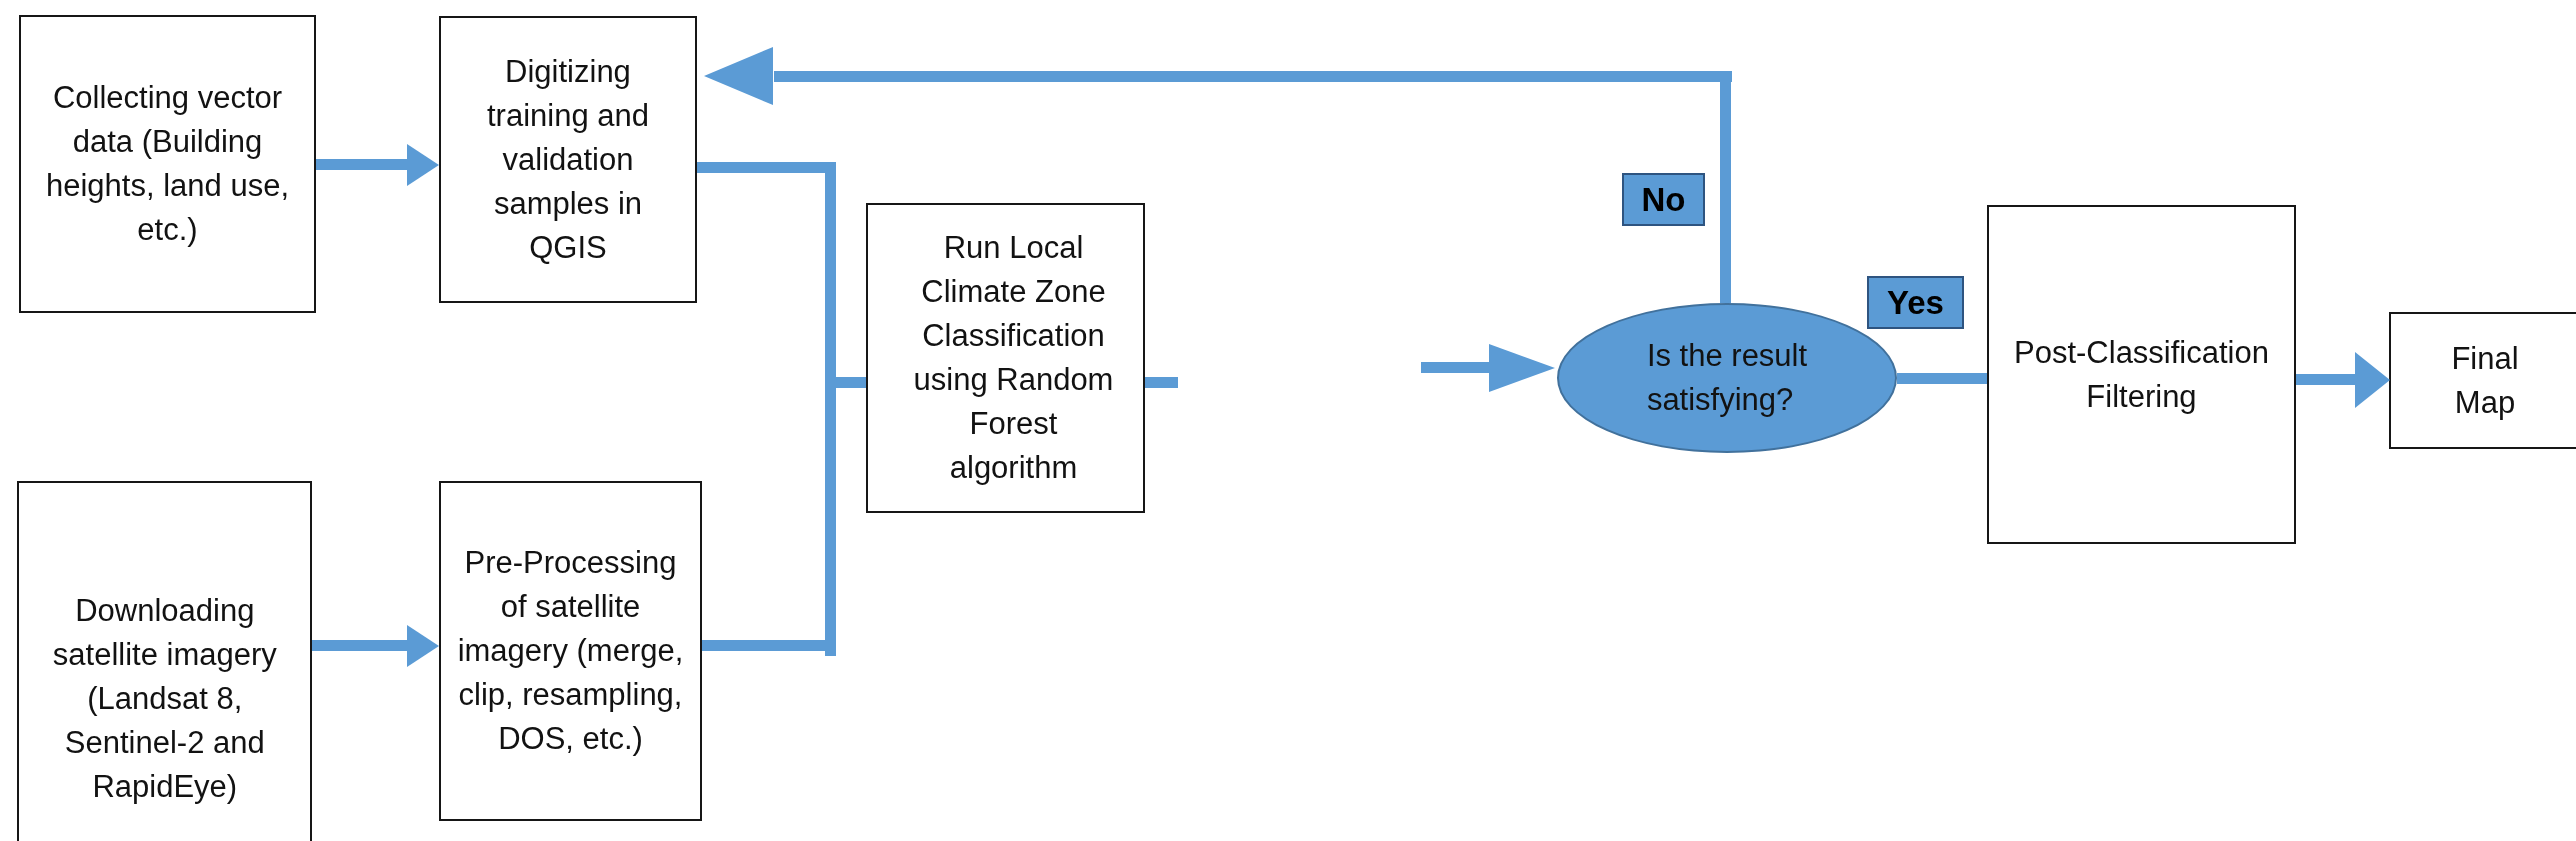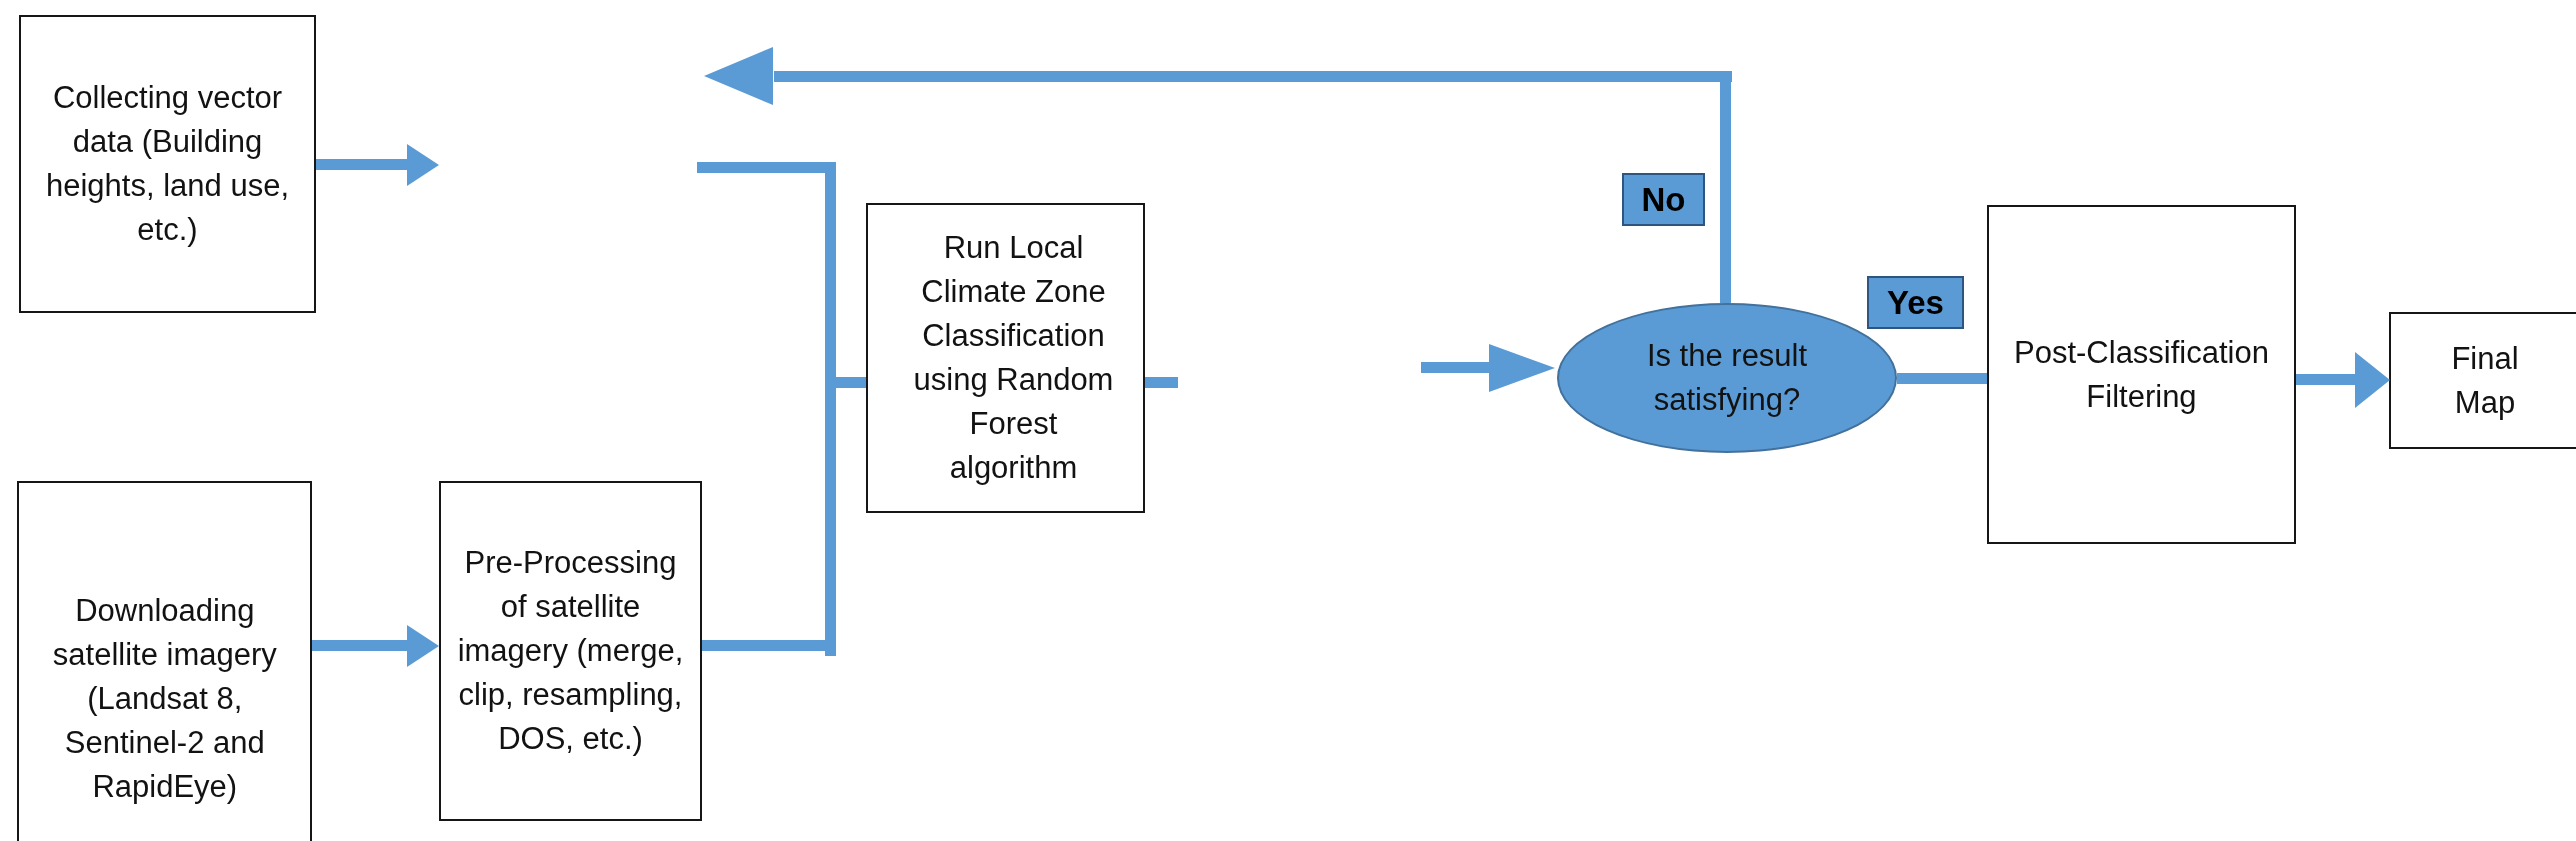--- a/index.html
+++ b/index.html
@@ -41,21 +41,21 @@
   #n-post      {left:1987px; top:205px; width:309px; height:339px;}
   #n-final     {left:2389px; top:312px; width:192px; height:137px;}
   
   .ellipse{
     position:absolute;
     left:1557px; top:303px; width:340px; height:150px;
     background:var(--blue);
     border:2.1px solid var(--blue-dark);
     border-radius:50%;
     display:flex;align-items:center;justify-content:center;
-    text-align:center;color:var(--ink);
+    color:var(--ink);
     font-size:31px;line-height:44px;
   }
   .ellipse span{white-space:pre-line;}
   
   .edge-label{
     position:absolute;
     background:var(--blue);
     border:2.8px solid var(--label-border);
     display:flex;align-items:center;justify-content:center;
     font-weight:bold;color:#000;
@@ -105,20 +105,27 @@
 </head>
 <body>
 
 <div class="canvas">
 
   <div class="node" id="n-collect">
     <span>Collecting vector
 data (Building
 heights, land use,
 etc.)</span>
+  </div>
+  <div class="node" id="n-digitize">
+    <span>Digitizing
+training and
+validation
+samples in
+QGIS</span>
   </div>
   <div class="node" id="n-download">
     <span>Downloading
 satellite imagery
 (Landsat 8,
 Sentinel-2 and
 RapidEye)</span>
   </div>
   <div class="node" id="n-preprocess">
     <span>Pre-Processing

